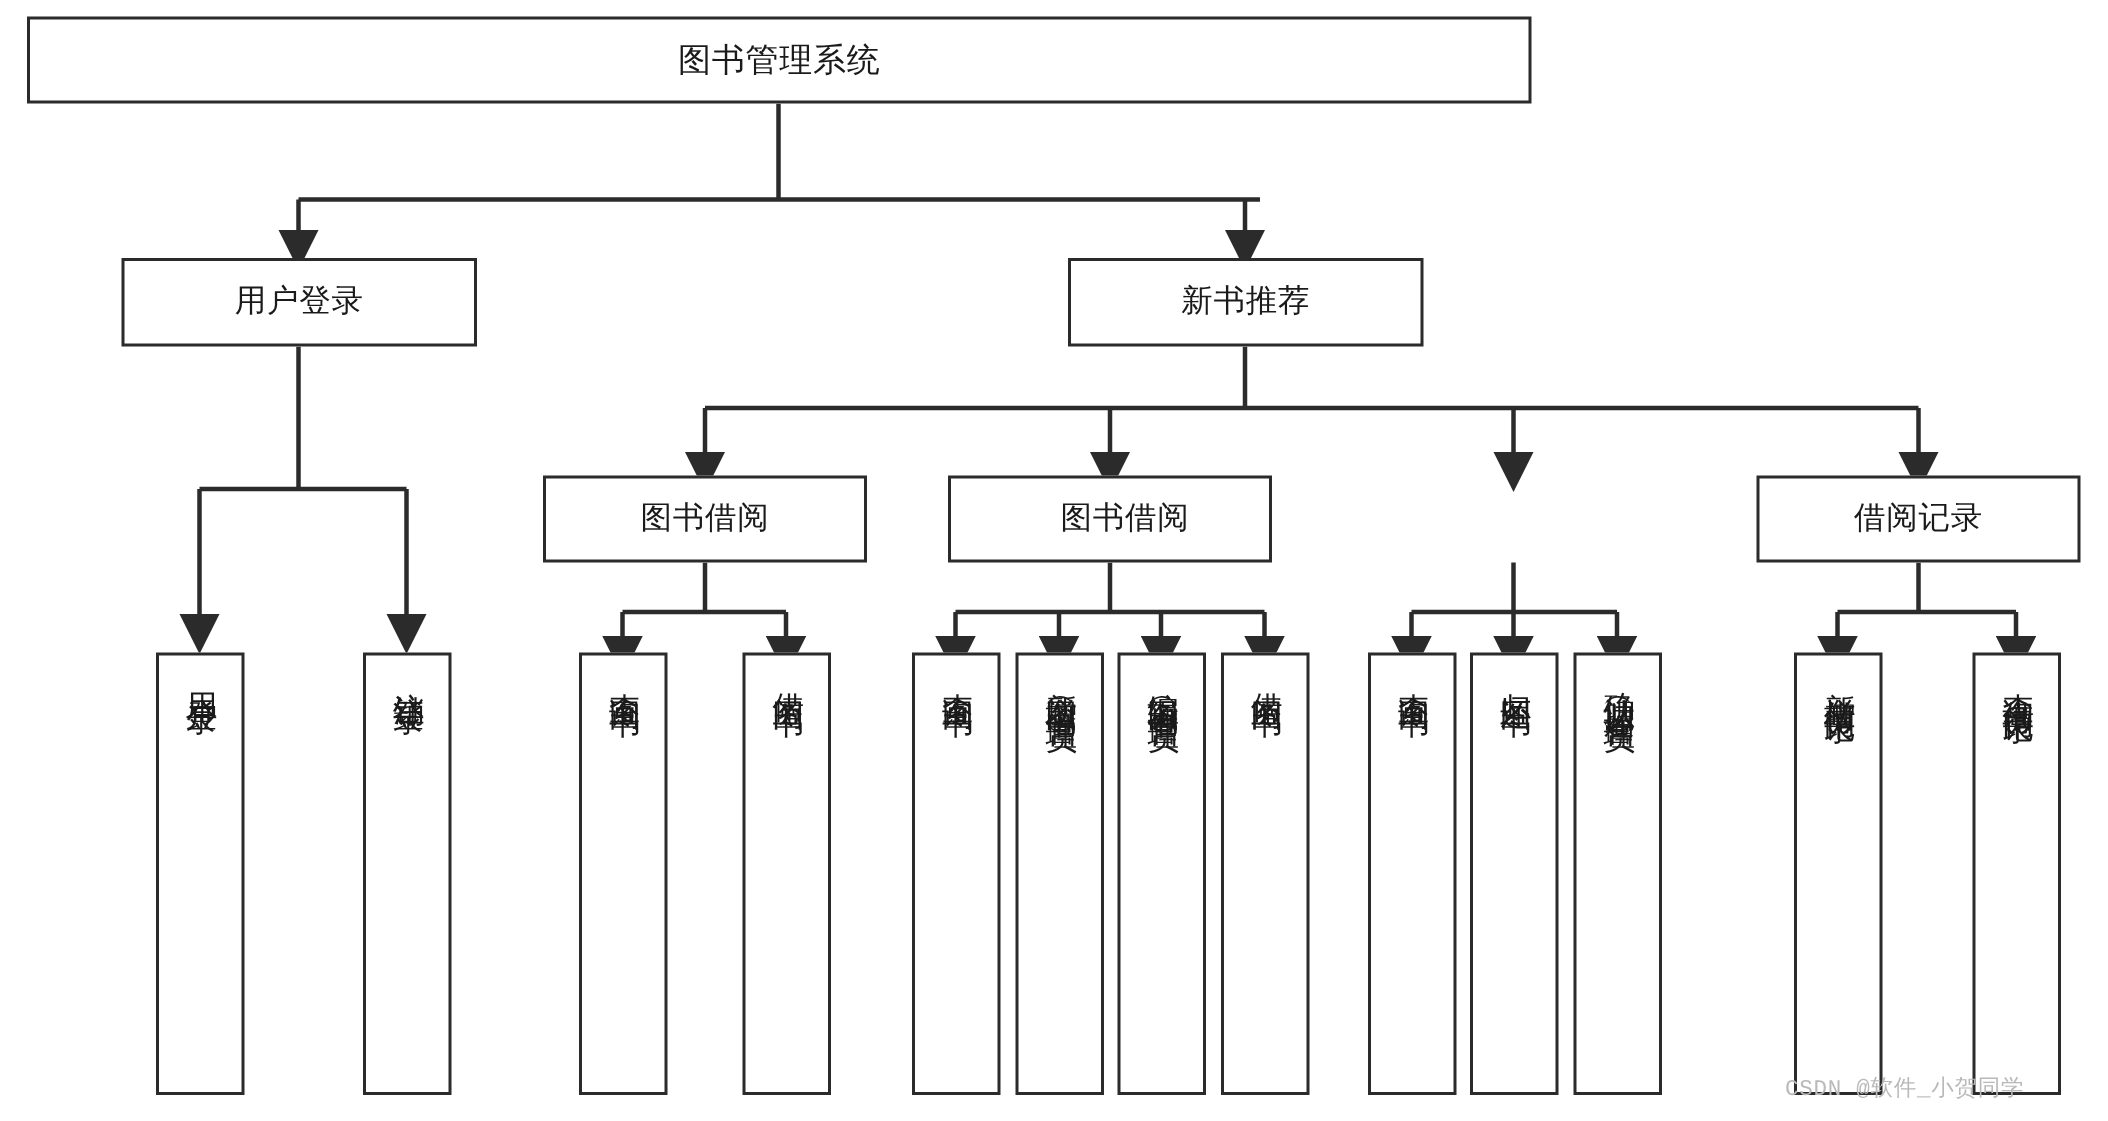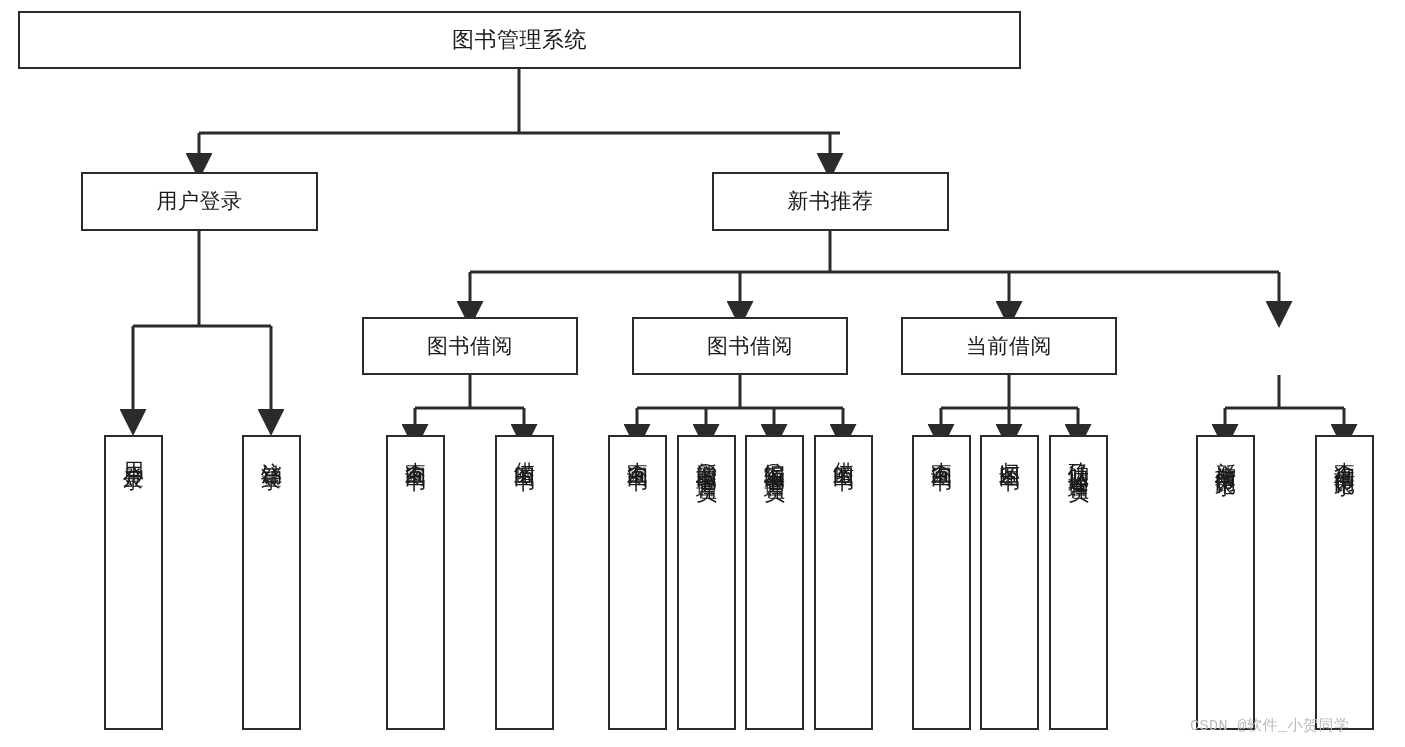--- a/index.html
+++ b/index.html
@@ -136,22 +136,22 @@
   <div class="node horiz" style="left:712px; top:172px; width:237px; height:59px;">
     <span class="node-label">新书推荐</span>
   </div>
 
   <div class="node horiz" style="left:362px; top:317px; width:216px; height:58px;">
     <span class="node-label">图书借阅</span>
   </div>
   <div class="node horiz" style="left:632px; top:317px; width:216px; height:58px;padding-left:20px;">
     <span class="node-label">图书借阅</span>
   </div>
-  <div class="node horiz" style="left:901px; top:317px; width:216px; height:58px;">
-    <span class="node-label">当前借阅</span>
+  <div class="node horiz" style="left:1171px; top:317px; width:216px; height:58px;">
+    <span class="node-label">借阅记录</span>
   </div>
 
   <div class="node vert" style="left:104px; top:435px; width:59px; height:295px;">
     <span class="node-label">用户登录</span>
   </div>
   <div class="node vert" style="left:242px; top:435px; width:59px; height:295px;">
     <span class="node-label">注销登录</span>
   </div>
 
   <div class="node vert" style="left:386px; top:435px; width:59px; height:295px;">

